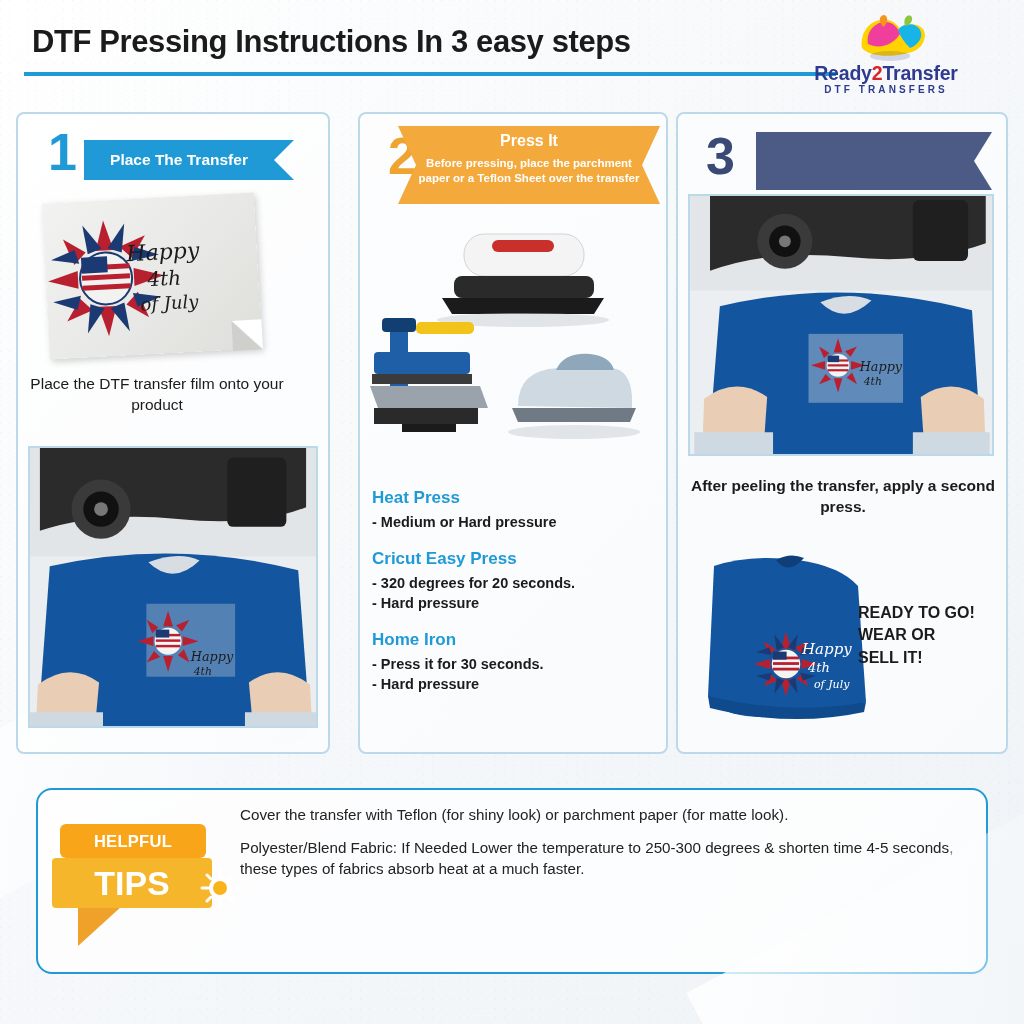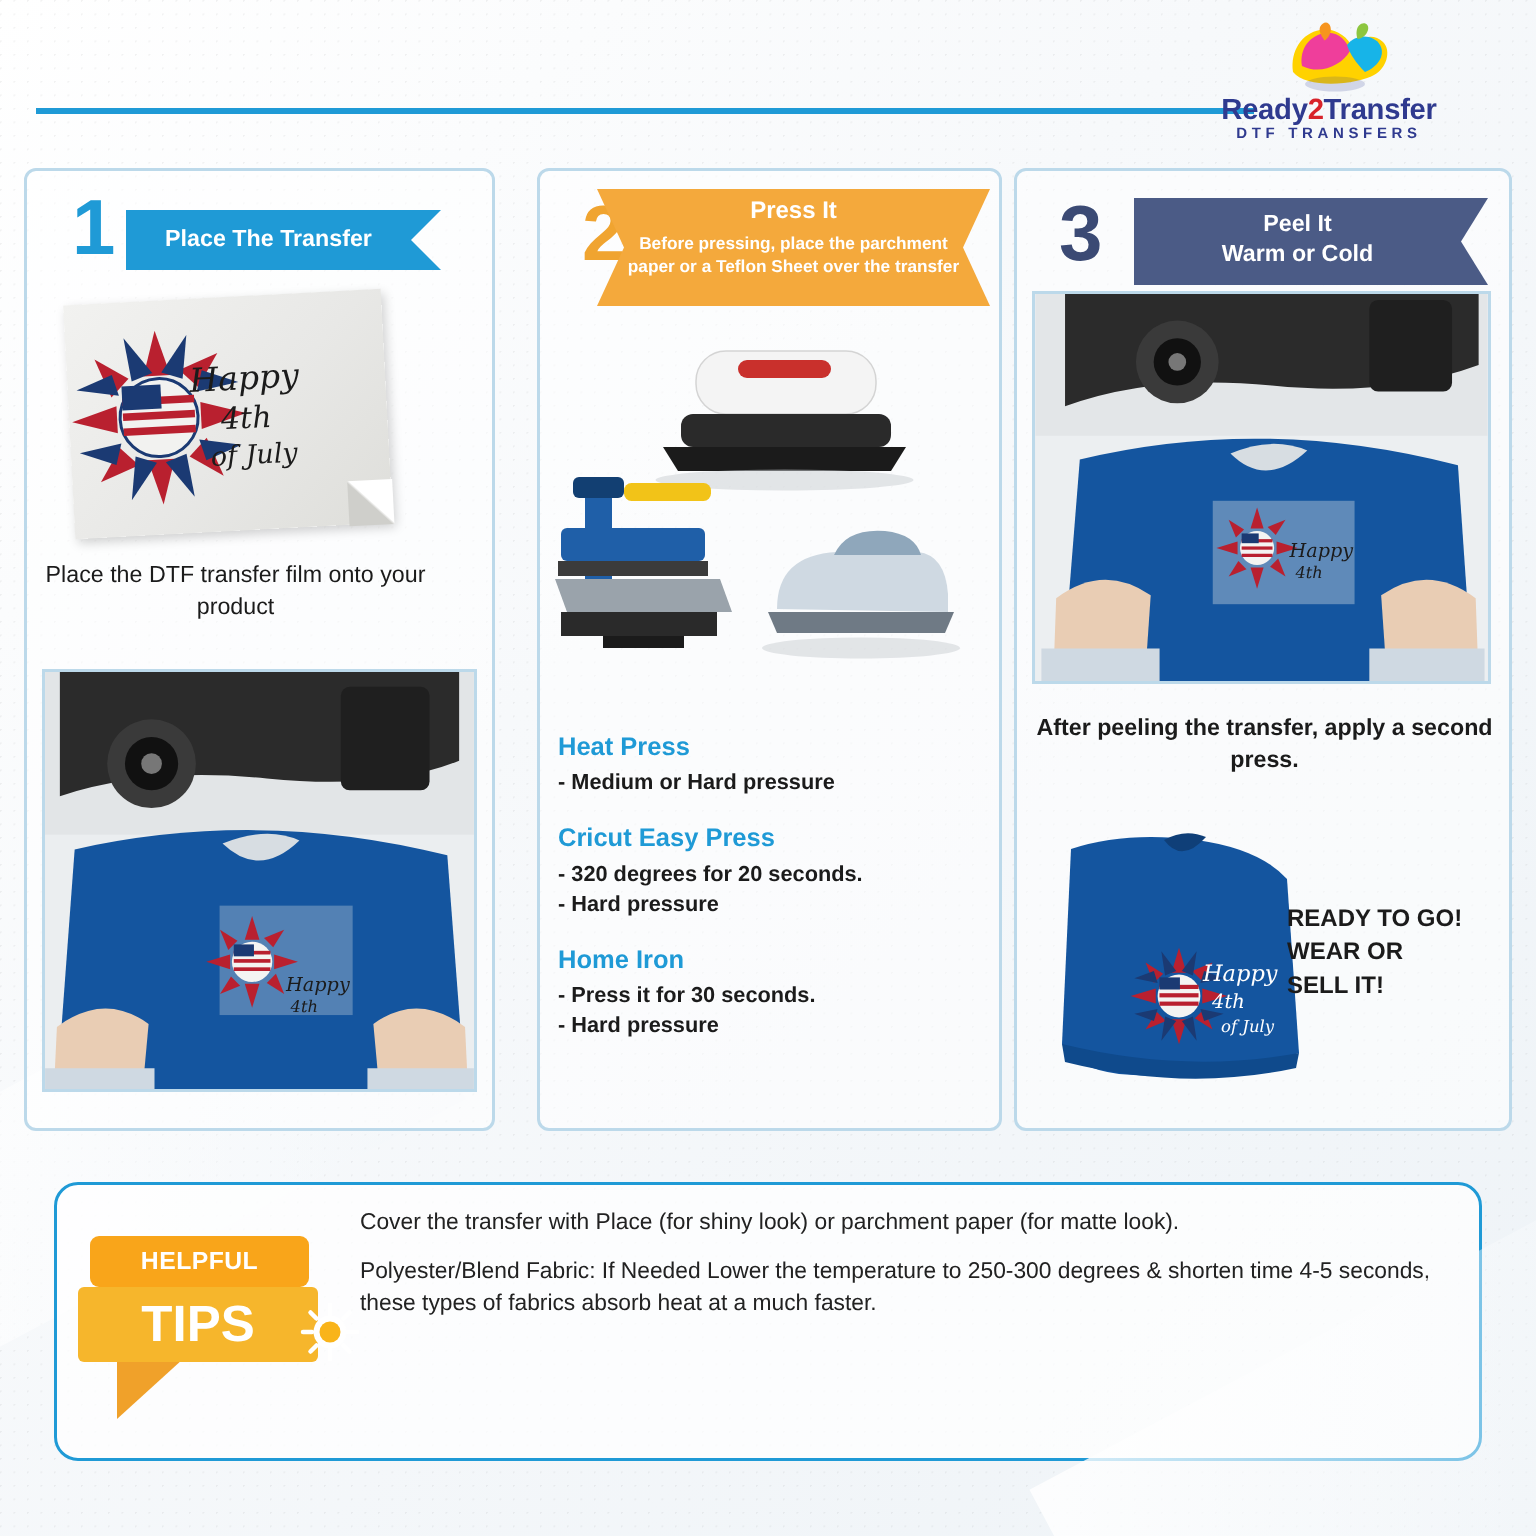--- a/index.html
+++ b/index.html
@@ -215,20 +215,21 @@
   .tips-p {
     font-size: 15.2px; color:#222; line-height: 1.42; margin-bottom: 11px;
   }
 </style>
 </head>
 <body>
 
 <div id="page">
 
   <div class="header">
+    <div class="title">DTF Pressing Instructions In 3 easy steps</div>
     <div class="title-rule"></div>
 
     <div class="logo">
       <svg class="logo-splash" viewBox="0 0 74 50">
         <path d="M8 34 C6 20 14 8 26 6 C36 4 44 10 48 18 C52 10 62 8 68 14 C74 20 70 32 62 36 C52 42 18 46 8 34 Z" fill="#ffd200"></path>
         <path d="M14 30 C12 18 20 9 30 8 C38 7 44 13 46 20 C40 30 26 36 14 30 Z" fill="#ef3e9b"></path>
         <path d="M44 16 C50 8 62 9 66 16 C70 23 64 31 56 34 C50 28 46 22 44 16 Z" fill="#17b4e8"></path>
         <path d="M26 4 C28 0 32 0 33 4 C34 8 31 12 29 13 C27 10 25 7 26 4 Z" fill="#f7941e"></path>
         <path d="M52 3 C55 0 59 2 58 6 C57 10 53 12 51 12 C50 9 50 5 52 3 Z" fill="#8dc63f"></path>
         <ellipse cx="36" cy="42" rx="20" ry="5" fill="#2f3a8f" opacity="0.18"></ellipse>
@@ -391,24 +392,20 @@
       <div class="spec-l">- Hard pressure</div>
     </div>
   </div>
 
   <div class="col" id="col3"></div>
 
   <div class="step-num" id="s3num">3</div>
   <div class="ribbon" id="s3ribbon">
     <div class="body"></div>
     <div class="rtip"></div>
-    <div class="ribbon-label">
-      <div>Peel It</div>
-      <div>Warm or Cold</div>
-    </div>
   </div>
 
   <div class="press-photo" id="photo3">
     <svg viewBox="0 0 306 262" style="width:100%;height:100%">
       <rect width="306" height="262" fill="#eceff1"></rect>
       <rect x="0" y="0" width="306" height="96" fill="#e3e6e8"></rect>
       <path d="M20 0 H300 V48 Q240 70 160 62 Q80 54 20 76 Z" fill="#2b2b2b"></path>
       <circle cx="96" cy="46" r="28" fill="#3a3a3a"></circle>
       <circle cx="96" cy="46" r="16" fill="#111"></circle>
       <circle cx="96" cy="46" r="6" fill="#777"></circle>
@@ -504,17 +501,17 @@
         <line x1="32" y1="20" x2="38" y2="20"></line>
         <line x1="7" y1="7" x2="11" y2="11"></line>
         <line x1="29" y1="29" x2="33" y2="33"></line>
         <line x1="33" y1="7" x2="29" y2="11"></line>
         <line x1="11" y1="29" x2="7" y2="33"></line>
       </g>
     </svg>
   </div>
 
   <div class="tips-text">
-    <div class="tips-p">Cover the transfer with Place (for shiny look) or parchment paper (for matte look).</div>
+    <div class="tips-p">Cover the transfer with Teflon (for shiny look) or parchment paper (for matte look).</div>
     <div class="tips-p">Polyester/Blend Fabric: If Needed Lower the temperature to 250-300 degrees &amp; shorten time 4-5 seconds, these types of fabrics absorb heat at a much faster.</div>
   </div>
 
 </div>
 
 </body></html>

